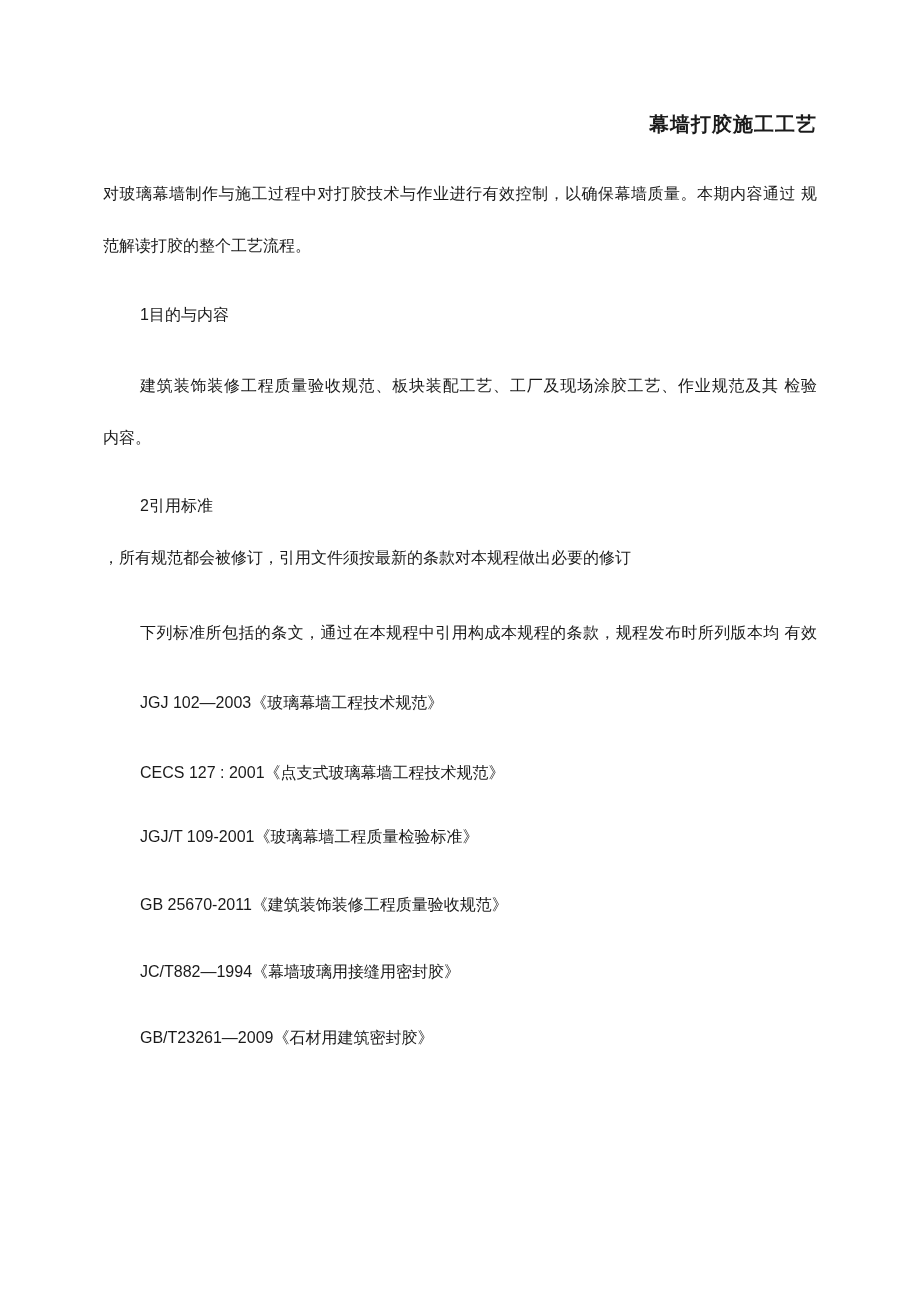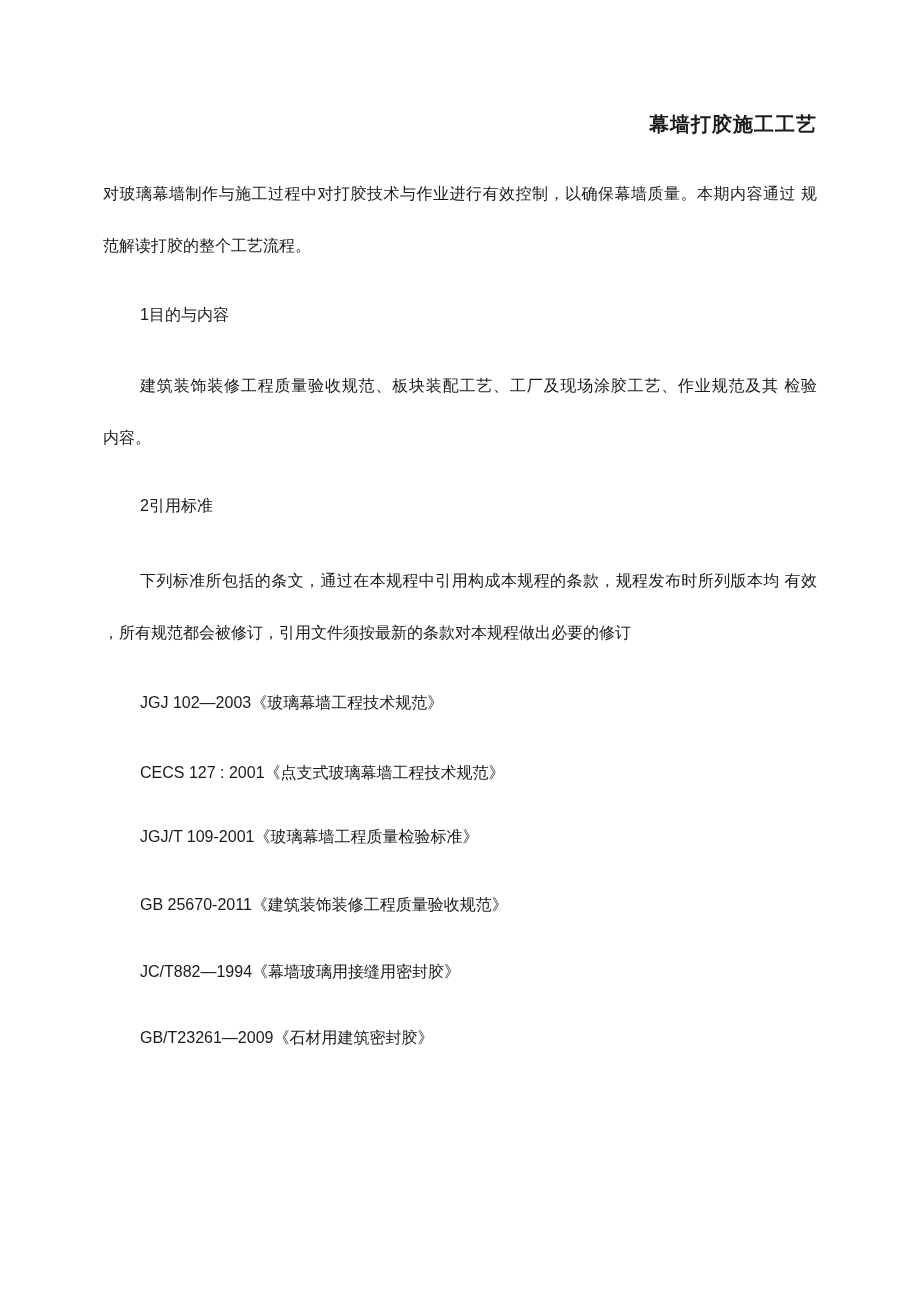--- a/index.html
+++ b/index.html
@@ -54,23 +54,23 @@
   <p class="line" style="margin-top:0">范解读打胶的整个工艺流程。</p>
 
   <p class="line indent" style="margin-top:17px">1目的与内容</p>
 
   <p class="line indent fill" style="margin-top:19px">建筑装饰装修工程质量验收规范、板块装配工艺、工厂及现场涂胶工艺、作业规范及其 检验</p>
 
   <p class="line" style="margin-top:0">内容。</p>
 
   <p class="line indent" style="margin-top:16px">2引用标准</p>
 
+  <p class="line" style="margin-top:0">，所有规范都会被修订，引用文件须按最新的条款对本规程做出必要的修订</p>
+
   <p class="line indent fill" style="margin-top:23px">下列标准所包括的条文，通过在本规程中引用构成本规程的条款，规程发布时所列版本均 有效</p>
-
-  <p class="line" style="margin-top:0">，所有规范都会被修订，引用文件须按最新的条款对本规程做出必要的修订</p>
 
   <p class="line indent" style="margin-top:18px">JGJ 102—2003《玻璃幕墙工程技术规范》</p>
 
 
   <p class="line indent" style="margin-top:18px">CECS 127 : 2001《点支式玻璃幕墙工程技术规范》</p>
 
   <p class="line indent" style="margin-top:12px">JGJ/T 109-2001《玻璃幕墙工程质量检验标准》</p>
 
   <p class="line indent" style="margin-top:16px">GB 25670-2011《建筑装饰装修工程质量验收规范》</p>
 

